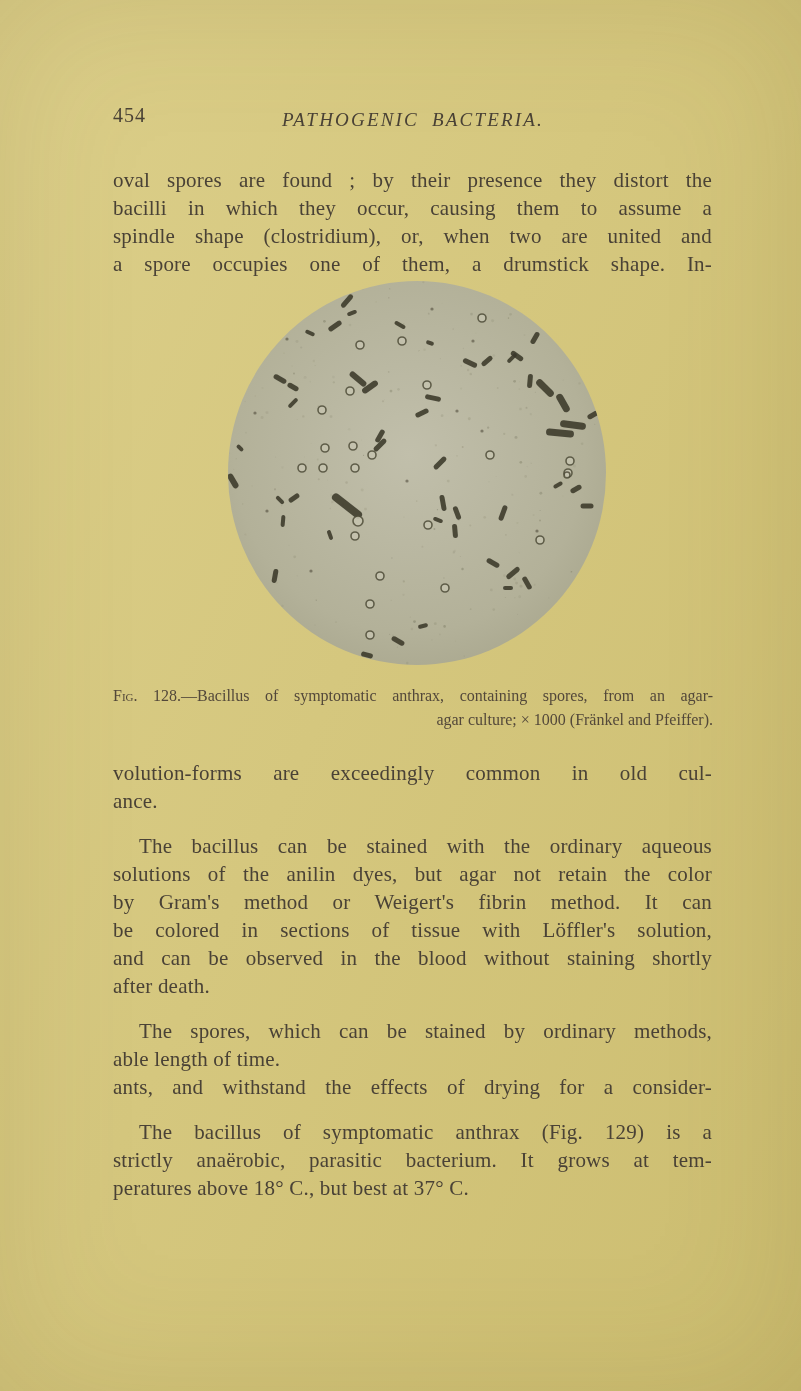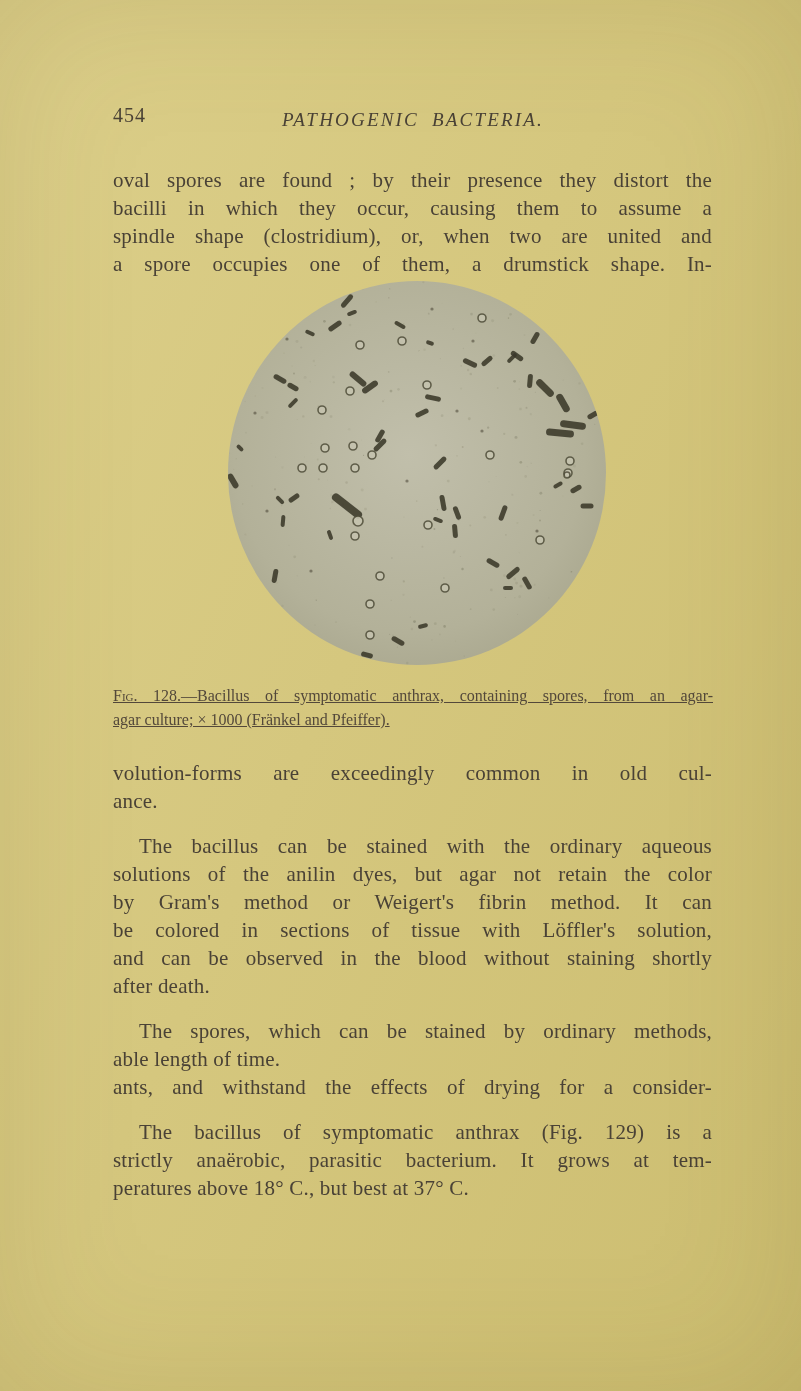--- a/index.html
+++ b/index.html
@@ -23,23 +23,23 @@
   }
   .para{position:absolute;left:113px;width:599px;font-size:21px;line-height:28px;
         letter-spacing:.2px;}
   #para1{top:149px;margin-top:17px;}
   #para2{top:759px;}
   .line{text-align:justify;text-align-last:justify;}
   .line.nojust{text-align-last:left;}
   .line.indent{text-indent:26px;margin-top:17px;}
   .figure-wrap{position:absolute;left:227px;top:281px;width:380px;height:385px;}
   .caption{position:absolute;left:113px;top:684px;width:600px;
-           font-size:16px;line-height:24px;color:#53483a;text-decoration:underline;}
+           font-size:16px;line-height:24px;color:#53483a;}
   .cap1{text-align:justify;text-align-last:justify;white-space:nowrap;}
-  .cap2{text-align:left;}
+  .cap2{text-align:right;}
   .sc{font-variant:small-caps;}
 </style>
 </head>
 <body>
 
 <div class="page">
 
   <div class="running-head">
     <span class="page-number">454</span>
     <div class="running-title">PATHOGENIC BACTERIA.</div>

